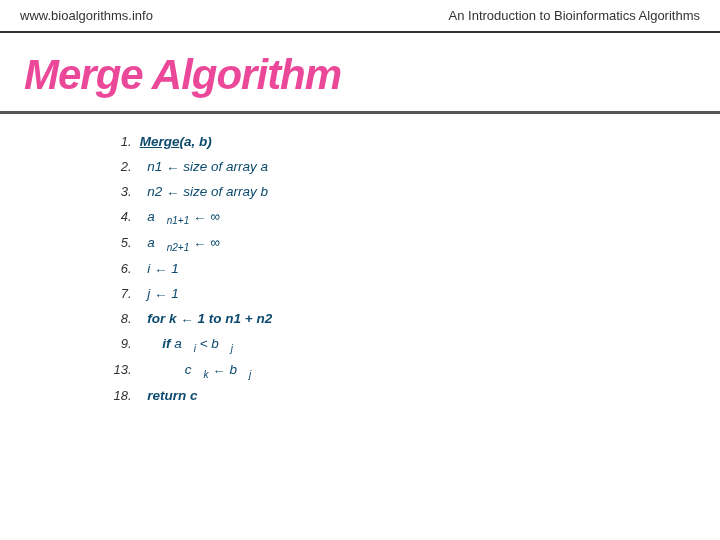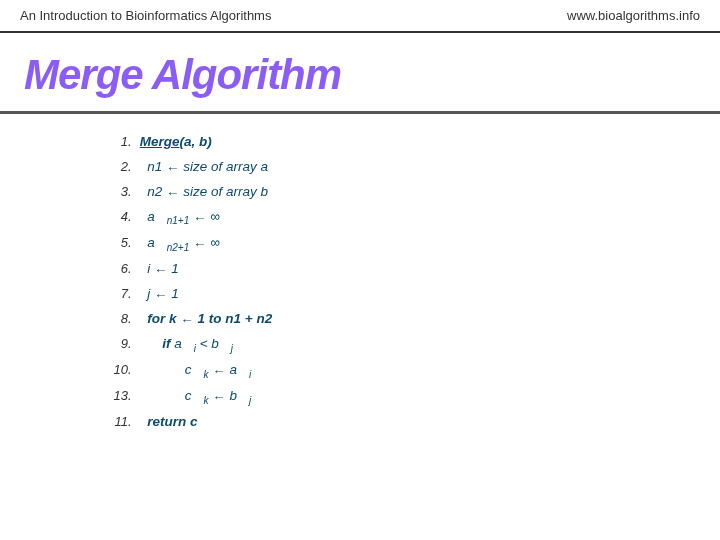--- a/index.html
+++ b/index.html
@@ -19,21 +19,21 @@
       font-size: 13px;
       color: #333;
     }
     .title-section {
       padding: 18px 24px 12px 24px;
       border-bottom: 3px solid #555;
     }
     .title-section h1 {
       font-size: 42px;
       font-weight: 900;
-      color: #8b5cf6;
+      color: #ec4899;
       letter-spacing: -1px;
       font-style: italic;
     }
     .content {
       padding: 16px 24px 16px 24px;
       font-size: 14px;
     }
     .algo-table {
       width: 100%;
       border-collapse: collapse;
@@ -65,22 +65,22 @@
     }
     .italic-text {
       font-style: italic;
     }
     sub { font-size: 10px; padding-left: 12px; }
   </style>
 </head>
 <body>
 
 <div class="header">
+  <span>www.bioalgorithms.info</span>
   <span>An Introduction to Bioinformatics Algorithms</span>
-  <span>www.bioalgorithms.info</span>
 </div>
 
 <div class="title-section">
   <h1>Merge Algorithm</h1>
 </div>
 
 <div class="content">
   <table class="algo-table">
     <tbody id="algo-body">
     <tr class="bold-line">
@@ -113,26 +113,22 @@
         </tr>
         <tr class="bold-line">
           <td class="line-num">8.</td>
           <td class="line-content"><span class="italic-text">&nbsp;&nbsp;<b>for</b> <i>k</i> ← 1 to <i>n1</i> + <i>n2</i></span></td>
         </tr>
         <tr>
           <td class="line-num">9.</td>
           <td class="line-content"><span class="italic-text">&nbsp;&nbsp;&nbsp;&nbsp;&nbsp;&nbsp;<b>if</b> a<sub>i</sub> &lt; b<sub>j</sub></span></td>
         </tr>
         <tr>
-          <td class="line-num">10.</td>
-          <td class="line-content"><span class="italic-text">&nbsp;&nbsp;&nbsp;&nbsp;&nbsp;&nbsp;&nbsp;&nbsp;&nbsp;&nbsp;&nbsp;&nbsp;c<sub>k</sub> ← a<sub>i</sub></span></td>
-        </tr>
-        <tr>
           <td class="line-num">13.</td>
           <td class="line-content"><span class="italic-text">&nbsp;&nbsp;&nbsp;&nbsp;&nbsp;&nbsp;&nbsp;&nbsp;&nbsp;&nbsp;&nbsp;&nbsp;c<sub>k</sub> ← b<sub>j</sub></span></td>
         </tr>
         <tr class="bold-line">
-          <td class="line-num">11.</td>
+          <td class="line-num">18.</td>
           <td class="line-content"><span class="italic-text">&nbsp;&nbsp;<b>return</b> c</span></td>
         </tr>
       </tbody>
   </table>
 </div>
 
 </body></html>

